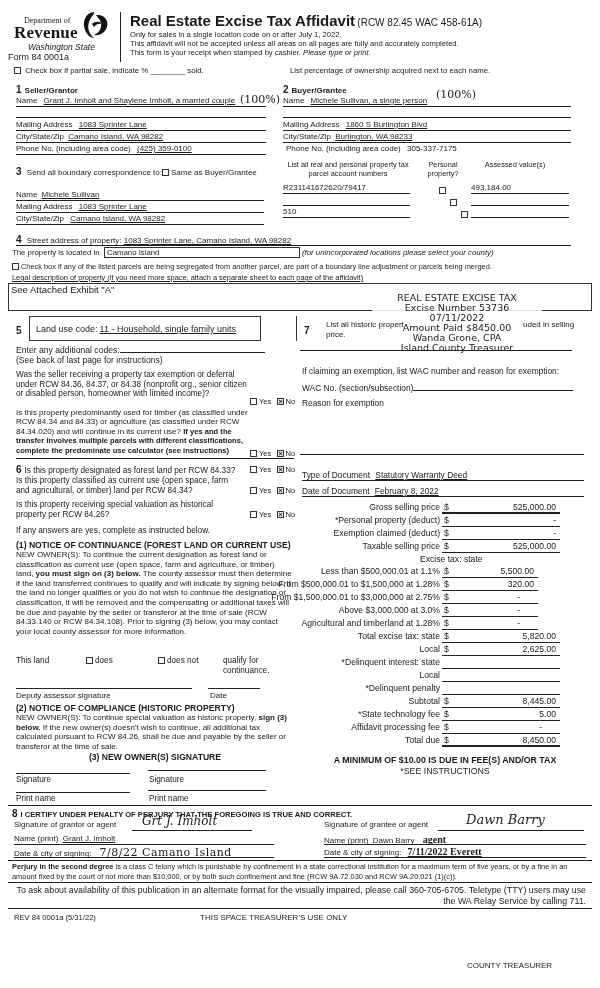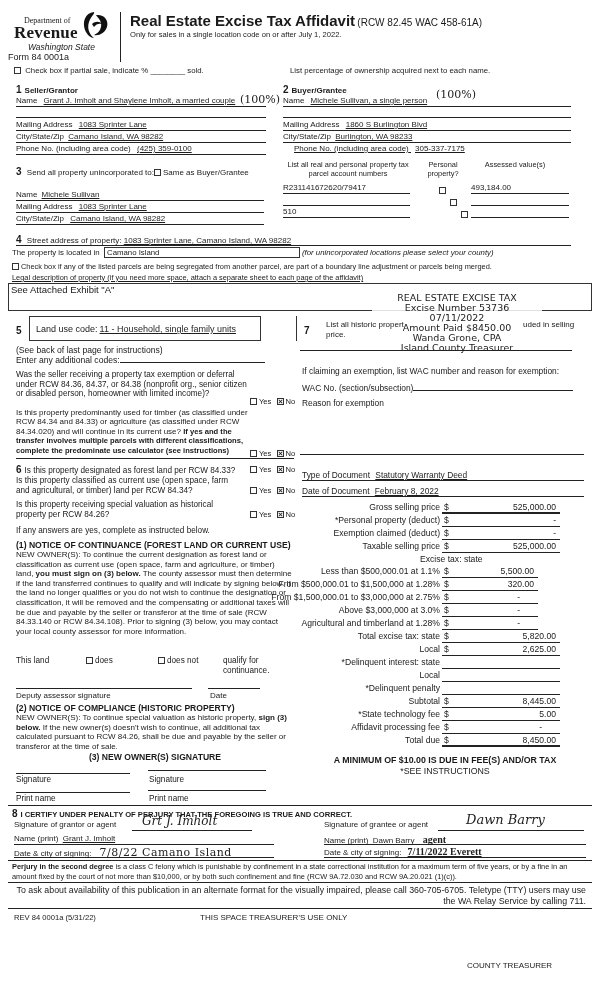--- a/index.html
+++ b/index.html
@@ -42,20 +42,22 @@
 </div>
 <div class="abs" style="left:8px;top:52px;font-size:9px;">Form 84 0001a</div>
 <div class="abs" style="left:120px;top:12px;height:50px;border-left:1px solid #222;"></div>
 
 <div class="abs" style="left:130px;top:12px;white-space:nowrap;">
   <span style="font-size:15px;font-weight:bold;">Real Estate Excise Tax Affidavit</span>
   <span style="font-size:10px;">(RCW 82.45 WAC 458-61A)</span>
 </div>
 <div class="abs" style="left:130px;top:30px;font-size:7.6px;line-height:9px;">
   <div>Only for sales in a single location code on or after July 1, 2022.</div>
+  <div>This affidavit will not be accepted unless all areas on all pages are fully and accurately completed.</div>
+  <div><span>This form is your receipt when stamped by cashier.</span> <span class="i">Please type or print.</span></div>
 </div>
 
 <div class="abs" style="left:14px;top:66px;font-size:7.8px;white-space:nowrap;">
   <span class="cb"></span>
   <span>Check box if partial sale, indicate %</span>
   <span>________</span>
   <span>sold.</span>
 </div>
 <div class="abs" style="left:290px;top:66px;font-size:7.8px;">List percentage of ownership acquired next to each name.</div>
 
@@ -93,29 +95,29 @@
 </div>
 <div class="abs line" style="left:283px;top:110px;width:288px;height:8px;"></div>
 <div class="abs line" style="left:283px;top:120px;width:288px;height:11px;font-size:8px;">
   <span>Mailing Address</span>
   <span class="fill" style="margin-left:4px;">1860 S Burlington Blvd</span>
 </div>
 <div class="abs line" style="left:283px;top:132px;width:288px;height:11px;font-size:8px;">
   <span>City/State/Zip</span>
   <span class="fill" style="margin-left:2px;">Burlington, WA 98233</span>
 </div>
-<div class="abs" style="left:294px;top:144px;width:288px;height:11px;font-size:8px;text-decoration:underline;">
+<div class="abs" style="left:286px;top:144px;width:288px;height:11px;font-size:8px;">
   <span>Phone No. (including area code)</span>
   <span style="margin-left:4px;">305-337-7175</span>
 </div>
 
 
 <div class="abs" style="left:16px;top:166px;font-size:8px;white-space:nowrap;">
   <span class="secnum">3</span>
-  <span>Send all property unincorporated to:</span><span class="cb"></span><span>Same as Buyer/Grantee</span>
+  <span>Send all boundary correspondence to:</span><span class="cb"></span><span>Same as Buyer/Grantee</span>
 </div>
 <div class="abs line" style="left:16px;top:190px;width:248px;height:11px;font-size:8px;">
   <span>Name</span>
   <span class="fill" style="margin-left:2px;">Michele Sullivan</span>
 </div>
 <div class="abs line" style="left:16px;top:202px;width:248px;height:11px;font-size:8px;">
   <span>Mailing Address</span>
   <span class="fill" style="margin-left:4px;">1083 Sprinter Lane</span>
 </div>
 <div class="abs line" style="left:16px;top:214px;width:248px;height:11px;font-size:8px;">
@@ -169,22 +171,22 @@
   <div>Wanda Grone, CPA</div>
   <div>Island County Treasurer</div>
 </div>
 
 
 <div class="abs" style="left:16px;top:325px;font-size:10px;font-weight:bold;">5</div>
 <div class="abs" style="left:29px;top:316px;width:232px;height:25px;border:1px solid #333;font-size:9px;padding:7px 0 0 6px;white-space:nowrap;">
   <span>Land use code:</span><span class="fill" style="margin-left:2px;">11 - Household, single family units</span>
 </div>
 <div class="abs" style="left:16px;top:345px;width:270px;font-size:8.6px;line-height:10px;">
+  <div style="white-space:nowrap;"><span>Enter any additional codes:</span><span style="display:inline-block;width:145px;border-bottom:1px solid #222;"></span></div>
   <div>(See back of last page for instructions)</div>
-  <div style="white-space:nowrap;"><span>Enter any additional codes:</span><span style="display:inline-block;width:145px;border-bottom:1px solid #222;"></span></div>
 </div>
 <div class="abs" style="left:16px;top:370px;width:232px;font-size:8.2px;line-height:9.6px;">Was the seller receiving a property tax exemption or deferral under RCW 84.36, 84.37, or 84.38 (nonprofit org., senior citizen or disabled person, homeowner with limited income)?</div>
 <div class="yn" style="top:397px;">
   <span class="cb"></span><span>Yes</span>
   <span class="cb x" style="margin-left:3px;"></span><span>No</span>
 </div>
 <div class="abs" style="left:16px;top:408px;width:232px;font-size:8px;line-height:9.4px;">
   <span>Is this property predominantly used for timber (as classified under RCW 84.34 and 84.33) or agriculture (as classified under RCW 84.34.020) and will continue in its current use?</span>
   <span class="b" style="font-size:7.6px;">If yes and the transfer involves multiple parcels with different classifications, complete the predominate use calculator (see instructions)</span>
 </div>

